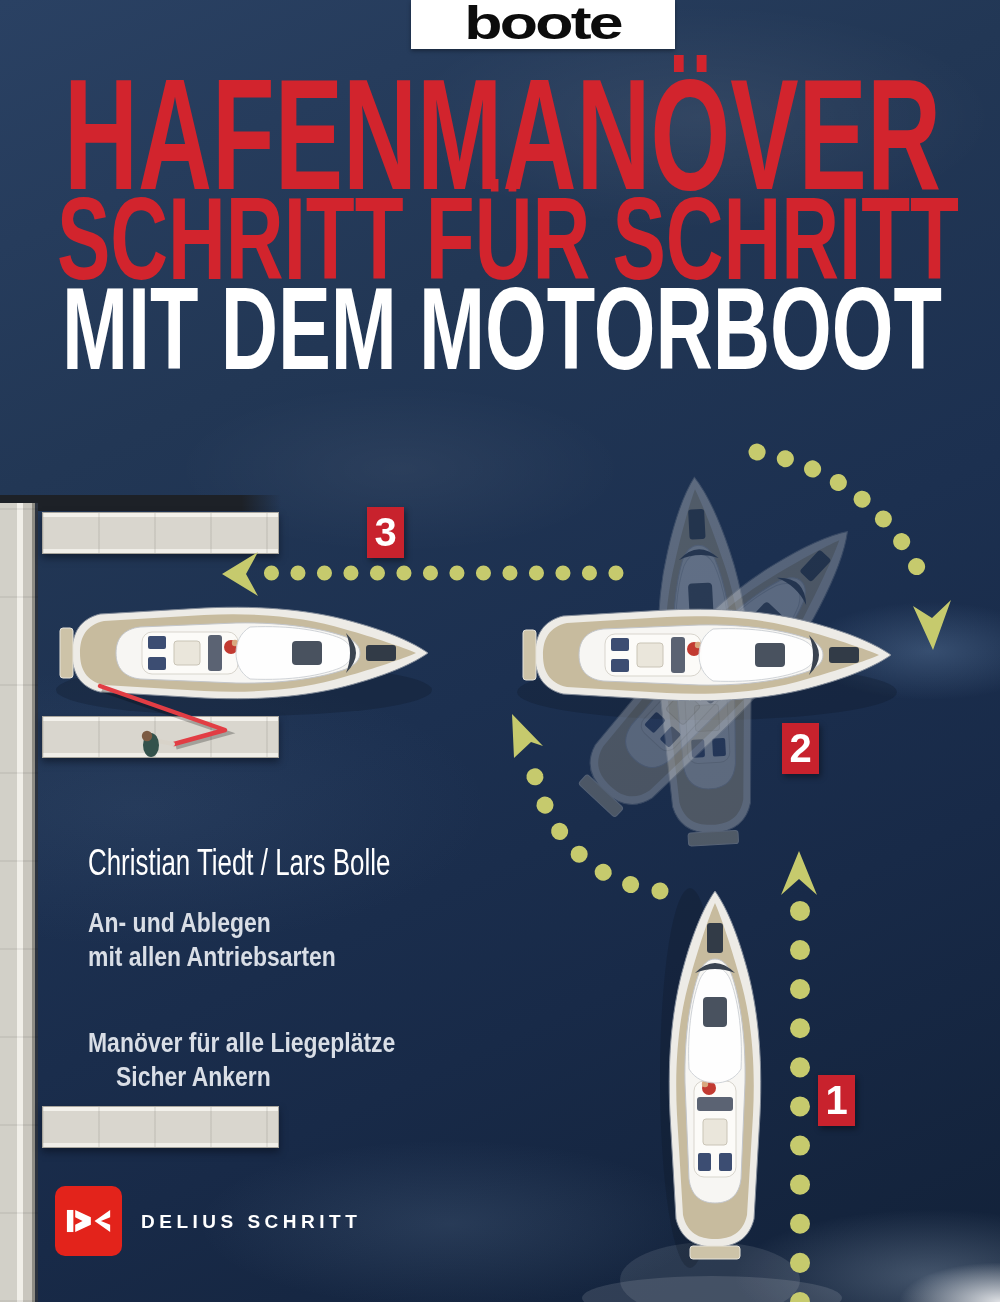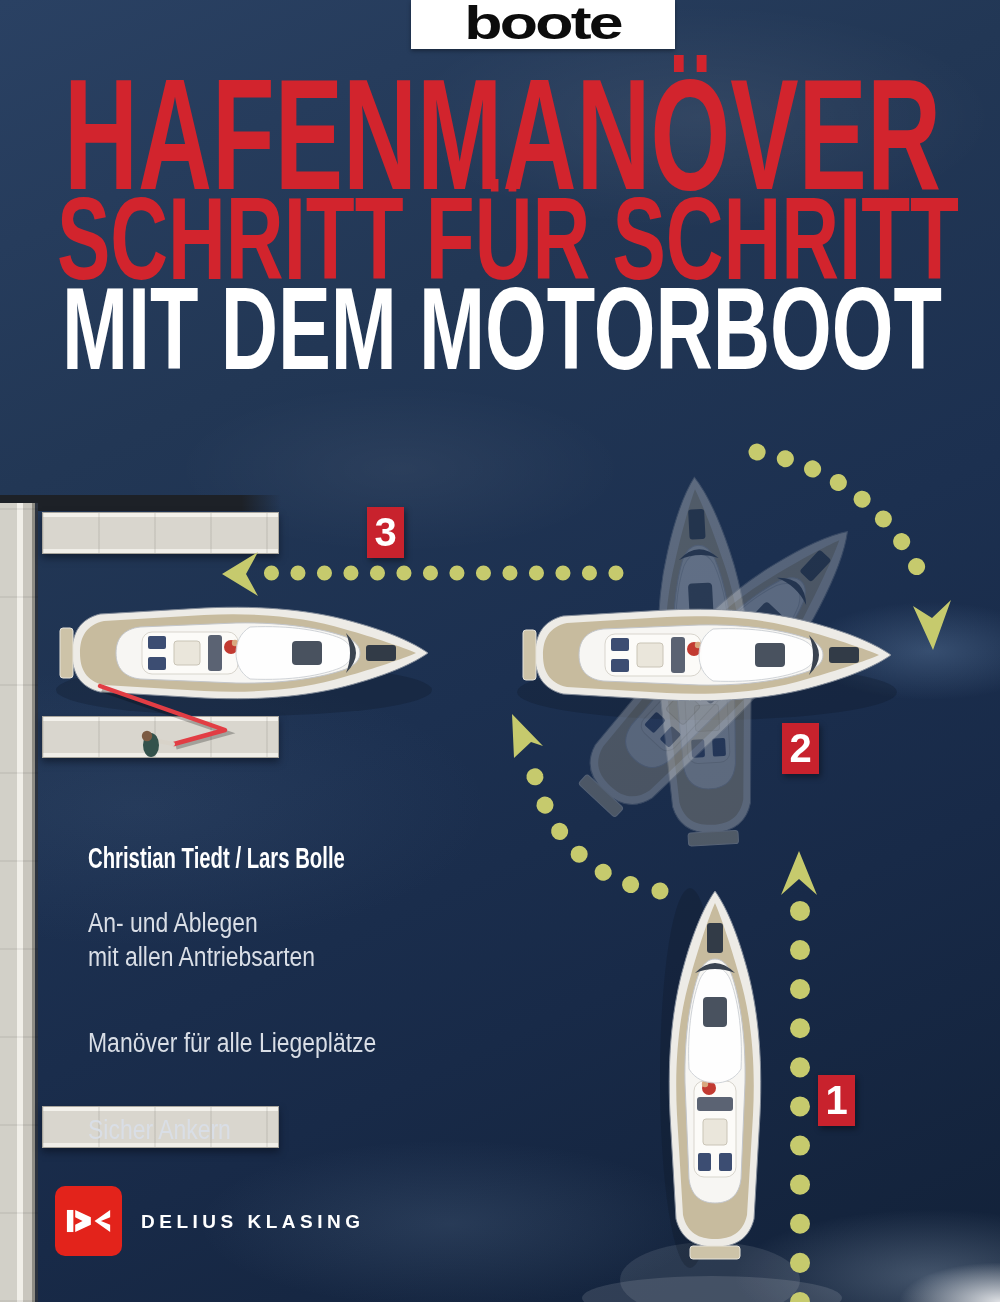--- a/index.html
+++ b/index.html
@@ -47,25 +47,25 @@
 
   
   .badge{width:37px;height:51px;background:#c8222d;color:#ffffff;
     display:flex;align-items:center;justify-content:center;
     font-size:40px;font-weight:bold;box-shadow:2px 3px 6px rgba(0,0,0,.4);}
   .badge.b3{left:367px;top:507px;}
   .badge.b2{left:782px;top:723px;}
   .badge.b1{left:818px;top:1075px;}
 
   
-  .author{left:88px;top:842px;font-size:29px;font-weight:bold;color:#ffffff;white-space:nowrap;}
+  .author{left:88px;top:842px;font-size:37px;font-weight:normal;color:#ffffff;white-space:nowrap;}
   .author span{display:inline-block;transform:scaleX(.70);transform-origin:left center;}
-  .bullet{left:88px;font-size:27px;font-weight:normal;color:#d9dee6;white-space:nowrap;}
+  .bullet{left:88px;font-size:27px;font-weight:bold;color:#d9dee6;white-space:nowrap;}
   .bullet span{display:inline-block;transform:scaleX(.85);transform-origin:left center;}
-  .bl1{top:908px;} .bl2{top:942px;} .bl3{top:1028px;} .bl4{top:1027px;} .bl5{top:1115px;}
+  .bl1{top:908px;} .bl2{top:942px;} .bl3{top:1028px;} .bl4{top:1027px;} .bl5{top:1062px;margin-left:28px;}
 
   
   .dk-box{left:55px;top:1186px;width:67px;height:70px;background:#e3231b;border-radius:10px;
     display:flex;align-items:center;justify-content:center;}
   .publisher-name{left:141px;top:1211px;font-size:19px;font-weight:bold;color:#ffffff;letter-spacing:4.5px;white-space:nowrap;}
 </style>
 </head>
 <body>
 
 <div id="cover">
@@ -154,15 +154,15 @@
   <div class="abs bullet bl3"><span>Manöver für alle Liegeplätze</span></div>
   <div class="abs bullet bl5"><span>Sicher Ankern</span></div>
 
   <div class="abs dk-box">
     <svg width="46" height="30" viewBox="0 0 50 28" xmlns="http://www.w3.org/2000/svg">
       <rect x="1" y="2" width="7" height="24" fill="#ffffff"></rect>
       <path d="M10 2 L27 10 L27 18 L10 26 L10 18 L18 14 L10 10 Z" fill="#ffffff"></path>
       <path d="M48 2 L31 14 L48 26 L48 18 L38 14 L48 10 Z" fill="#ffffff"></path>
     </svg>
   </div>
-  <div class="abs publisher-name">DELIUS KLASING</div>
+  <div class="abs publisher-name">DELIUS SCHRITT</div>
 
 </div>
 
 </body></html>

